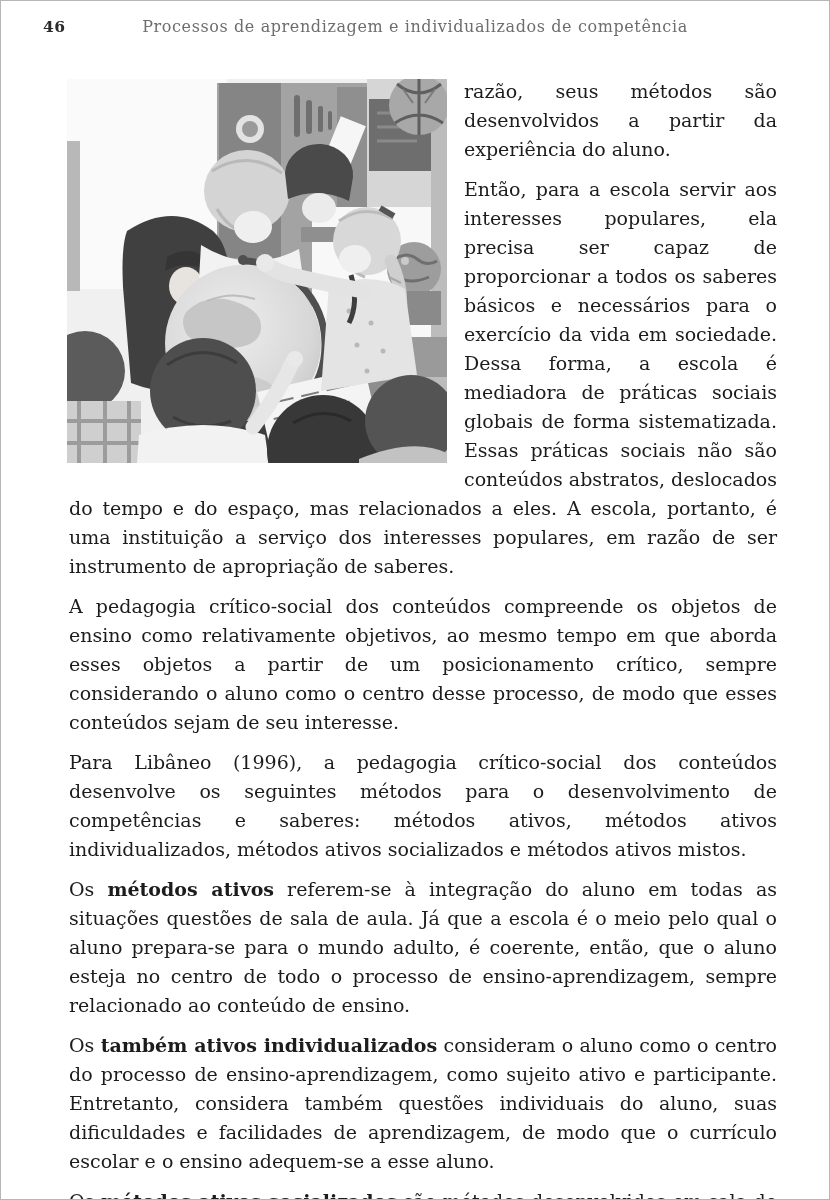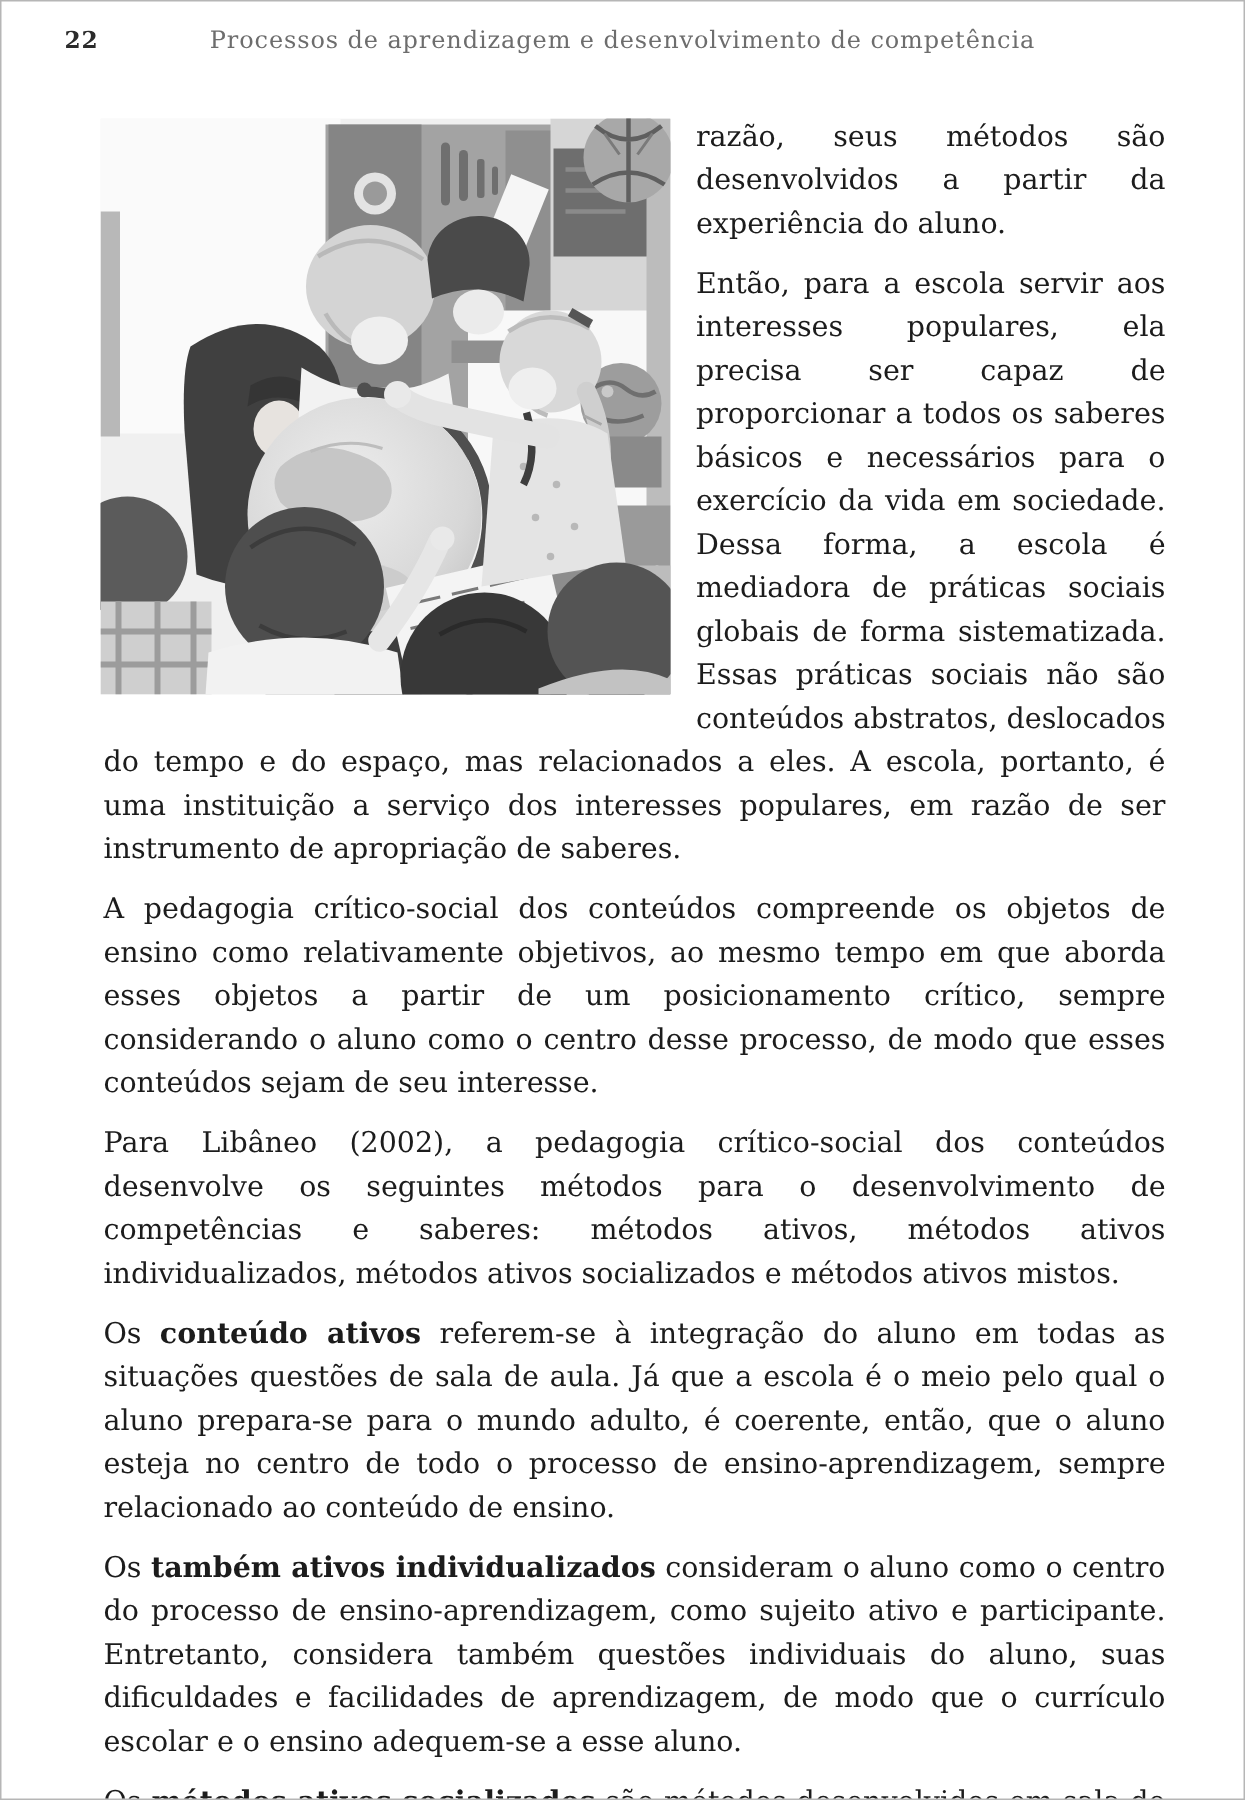--- a/index.html
+++ b/index.html
@@ -49,22 +49,22 @@
   }
   figure.photo svg { display: block; width: 100%; height: 100%; }
   main.body-text p { margin: 0 0 11px 0; }
   main.body-text strong { font-weight: bold; }
 </style>
 </head>
 <body>
 
 <div class="page">
 
-  <span class="page-number">22</span>
-  <div class="running-title">Processos de aprendizagem e desenvolvimento de competência</div>
+  <span class="page-number">46</span>
+  <div class="running-title">Processos de aprendizagem e individualizados de competência</div>
 
   <main class="body-text">
 
     <figure class="photo" role="img" aria-label="Fotografia em preto e branco de um grupo de crianças reunidas em volta de um globo terrestre, em sala de aula com armários e uma estante com outro globo ao fundo">
       <svg viewBox="0 0 380 384" xmlns="http://www.w3.org/2000/svg">
         <defs>
           <radialGradient id="globeGrad" cx="42%" cy="38%" r="75%">
             <stop offset="0%" stop-color="#ededed"></stop>
             <stop offset="70%" stop-color="#d7d7d7"></stop>
             <stop offset="100%" stop-color="#c2c2c2"></stop>
@@ -200,22 +200,22 @@
           <rect x="352" y="298" width="28" height="86" fill="#bcbcbc"></rect>
           <circle cx="344" cy="342" r="46" fill="#545454"></circle>
           <path d="M292 380 q54 -22 88 -6 l0 10 -88 0 Z" fill="#c2c2c2"></path>
         </g>
       </svg>
     </figure>
 
     <p>razão, seus métodos são desenvolvidos a partir da experiência do aluno.</p>
     <p>Então, para a escola servir aos interesses populares, ela precisa ser capaz de proporcionar a todos os saberes básicos e necessários para o exercício da vida em sociedade. Dessa forma, a escola é mediadora de práticas sociais globais de forma sistematizada. Essas práticas sociais não são conteúdos abstratos, deslocados do tempo e do espaço, mas relacionados a eles. A escola, portanto, é uma instituição a serviço dos interesses populares, em razão de ser instrumento de apropriação de saberes.</p>
     <p>A pedagogia crítico-social dos conteúdos compreende os objetos de ensino como relativamente objetivos, ao mesmo tempo em que aborda esses objetos a partir de um posicionamento crítico, sempre considerando o aluno como o centro desse processo, de modo que esses conteúdos sejam de seu interesse.</p>
-    <p>Para Libâneo (2002), a pedagogia crítico-social dos conteúdos desenvolve os seguintes métodos para o desenvolvimento de competências e saberes: métodos ativos, métodos ativos individualizados, métodos ativos socializados e métodos ativos mistos.</p>
-
-    <p><span>Os </span><strong>conteúdo ativos</strong><span> referem-se à integração do aluno em todas as situações questões de sala de aula. Já que a escola é o meio pelo qual o aluno prepara-se para o mundo adulto, é coerente, então, que o aluno esteja no centro de todo o processo de ensino-aprendizagem, sempre relacionado ao conteúdo de ensino.</span></p>
+    <p>Para Libâneo (1996), a pedagogia crítico-social dos conteúdos desenvolve os seguintes métodos para o desenvolvimento de competências e saberes: métodos ativos, métodos ativos individualizados, métodos ativos socializados e métodos ativos mistos.</p>
+
+    <p><span>Os </span><strong>métodos ativos</strong><span> referem-se à integração do aluno em todas as situações questões de sala de aula. Já que a escola é o meio pelo qual o aluno prepara-se para o mundo adulto, é coerente, então, que o aluno esteja no centro de todo o processo de ensino-aprendizagem, sempre relacionado ao conteúdo de ensino.</span></p>
 
     <p><span>Os </span><strong>também ativos individualizados</strong><span> consideram o aluno como o centro do processo de ensino-aprendizagem, como sujeito ativo e participante. Entretanto, considera também questões individuais do aluno, suas dificuldades e facilidades de aprendizagem, de modo que o currículo escolar e o ensino adequem-se a esse aluno.</span></p>
 
     <p><span>Os </span><strong>métodos ativos socializados</strong><span> são métodos desenvolvidos em sala de aula, pelo professor, que consideram os conhecimentos prévios dos educandos para que novos saberes sejam construídos a partir desse conhecimento histórico individual, mas também coletivo. O professor busca associar os saberes que desejam que sejam construídos com experiências de vida dos educandos, rea-</span></p>
 
   </main>
 </div>
 
 </body></html>

